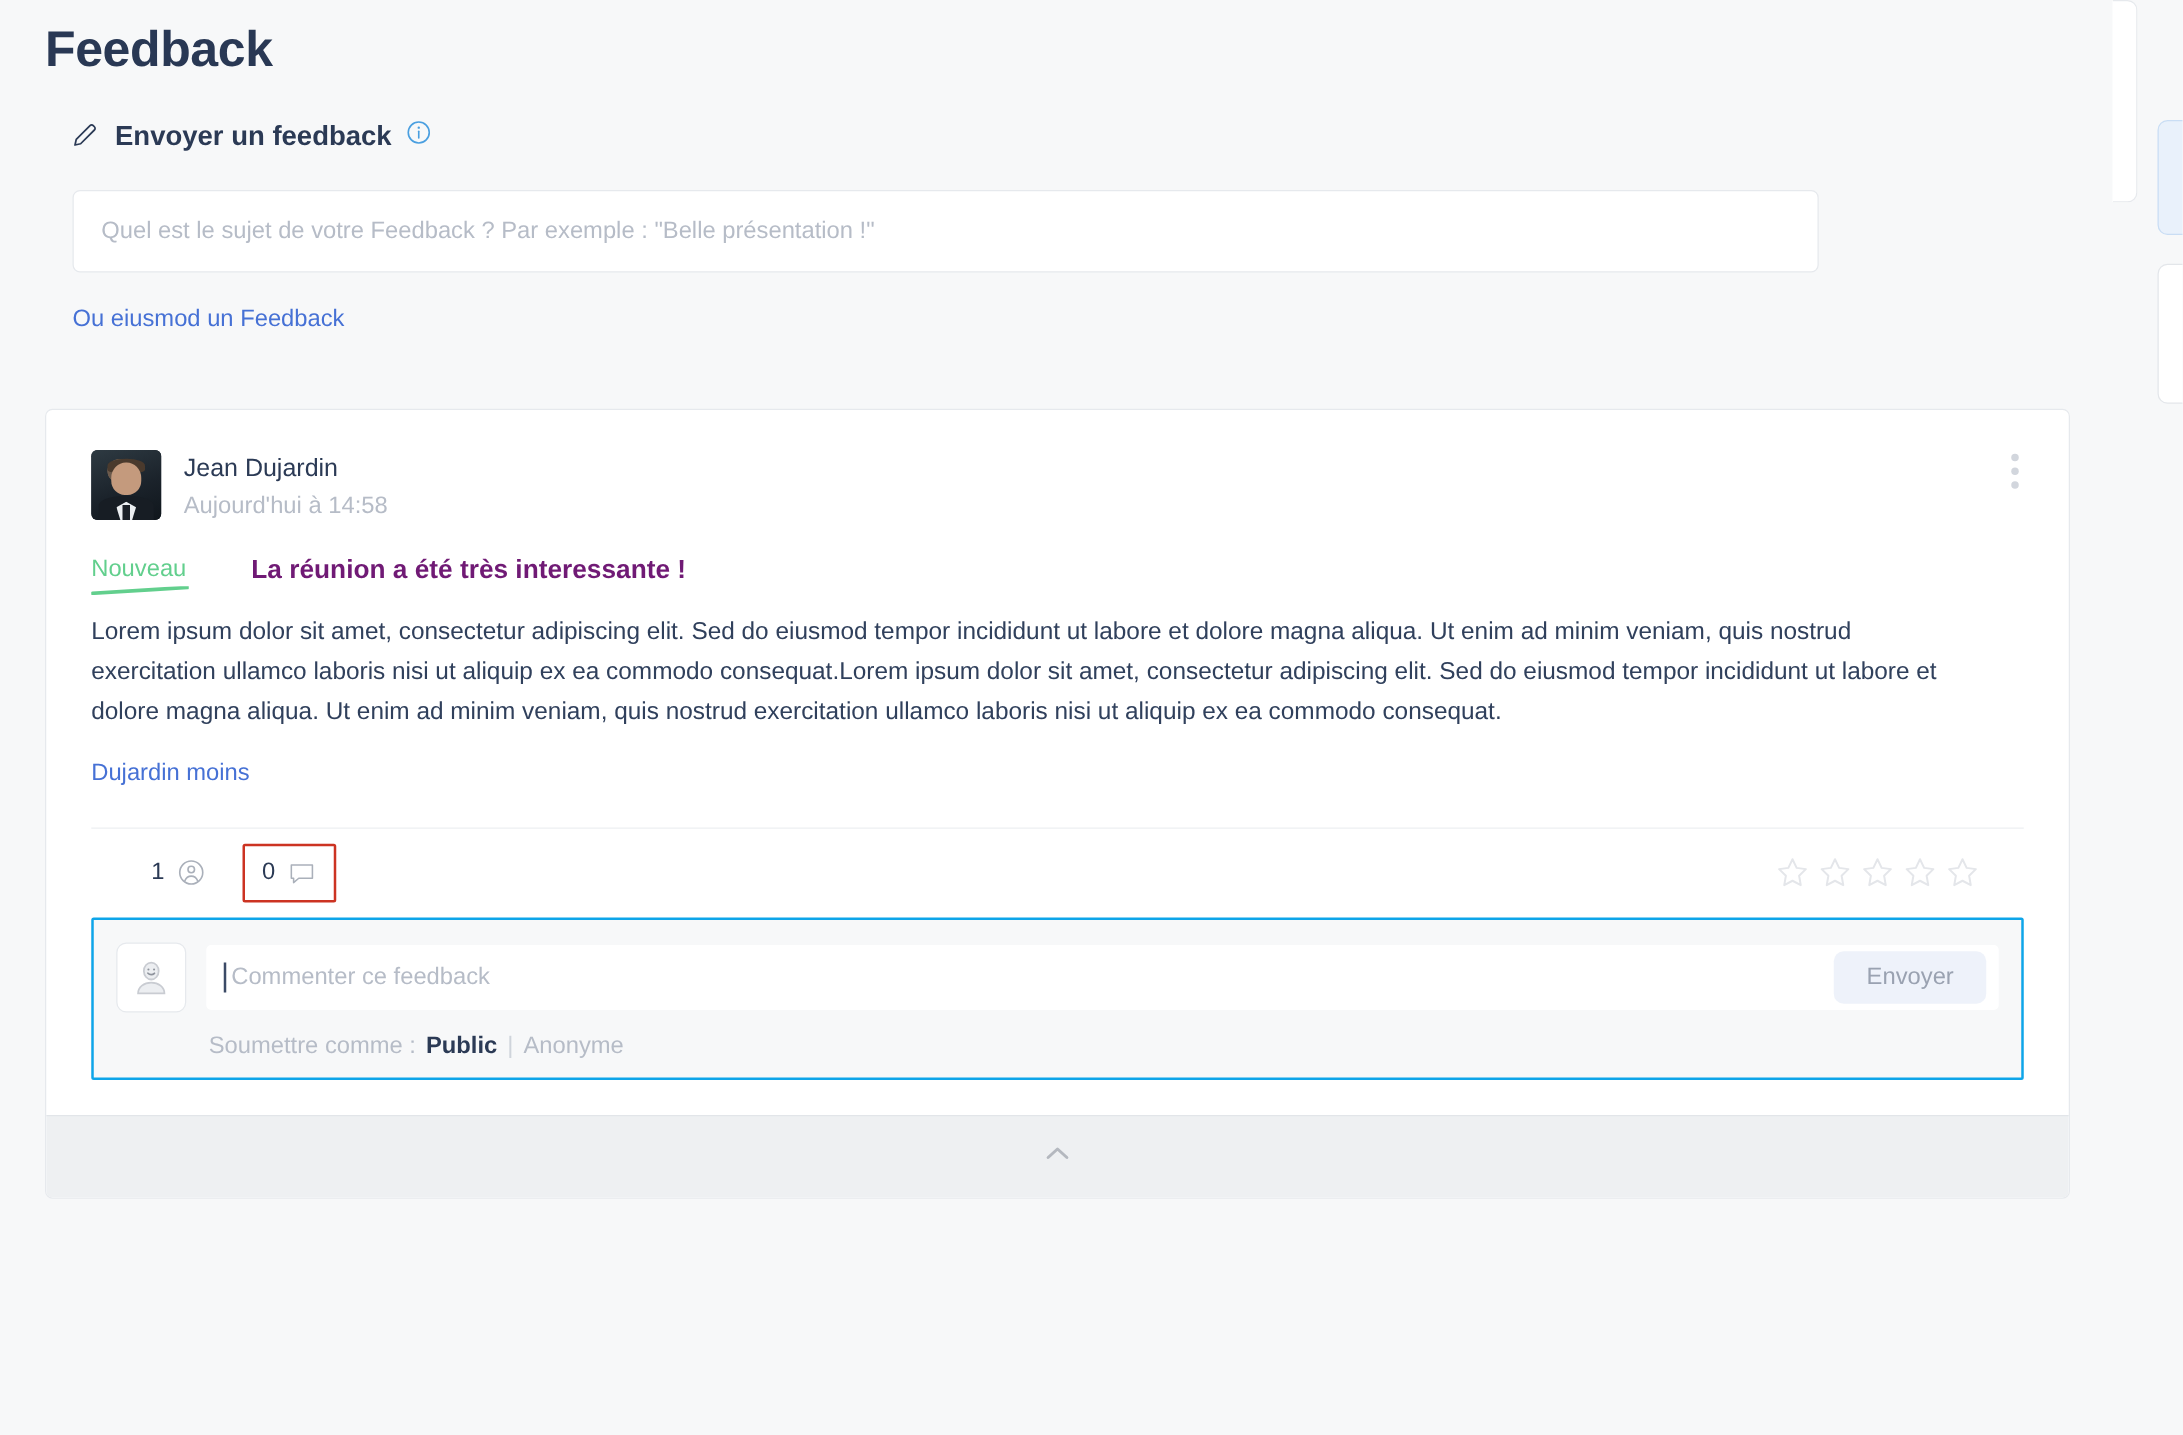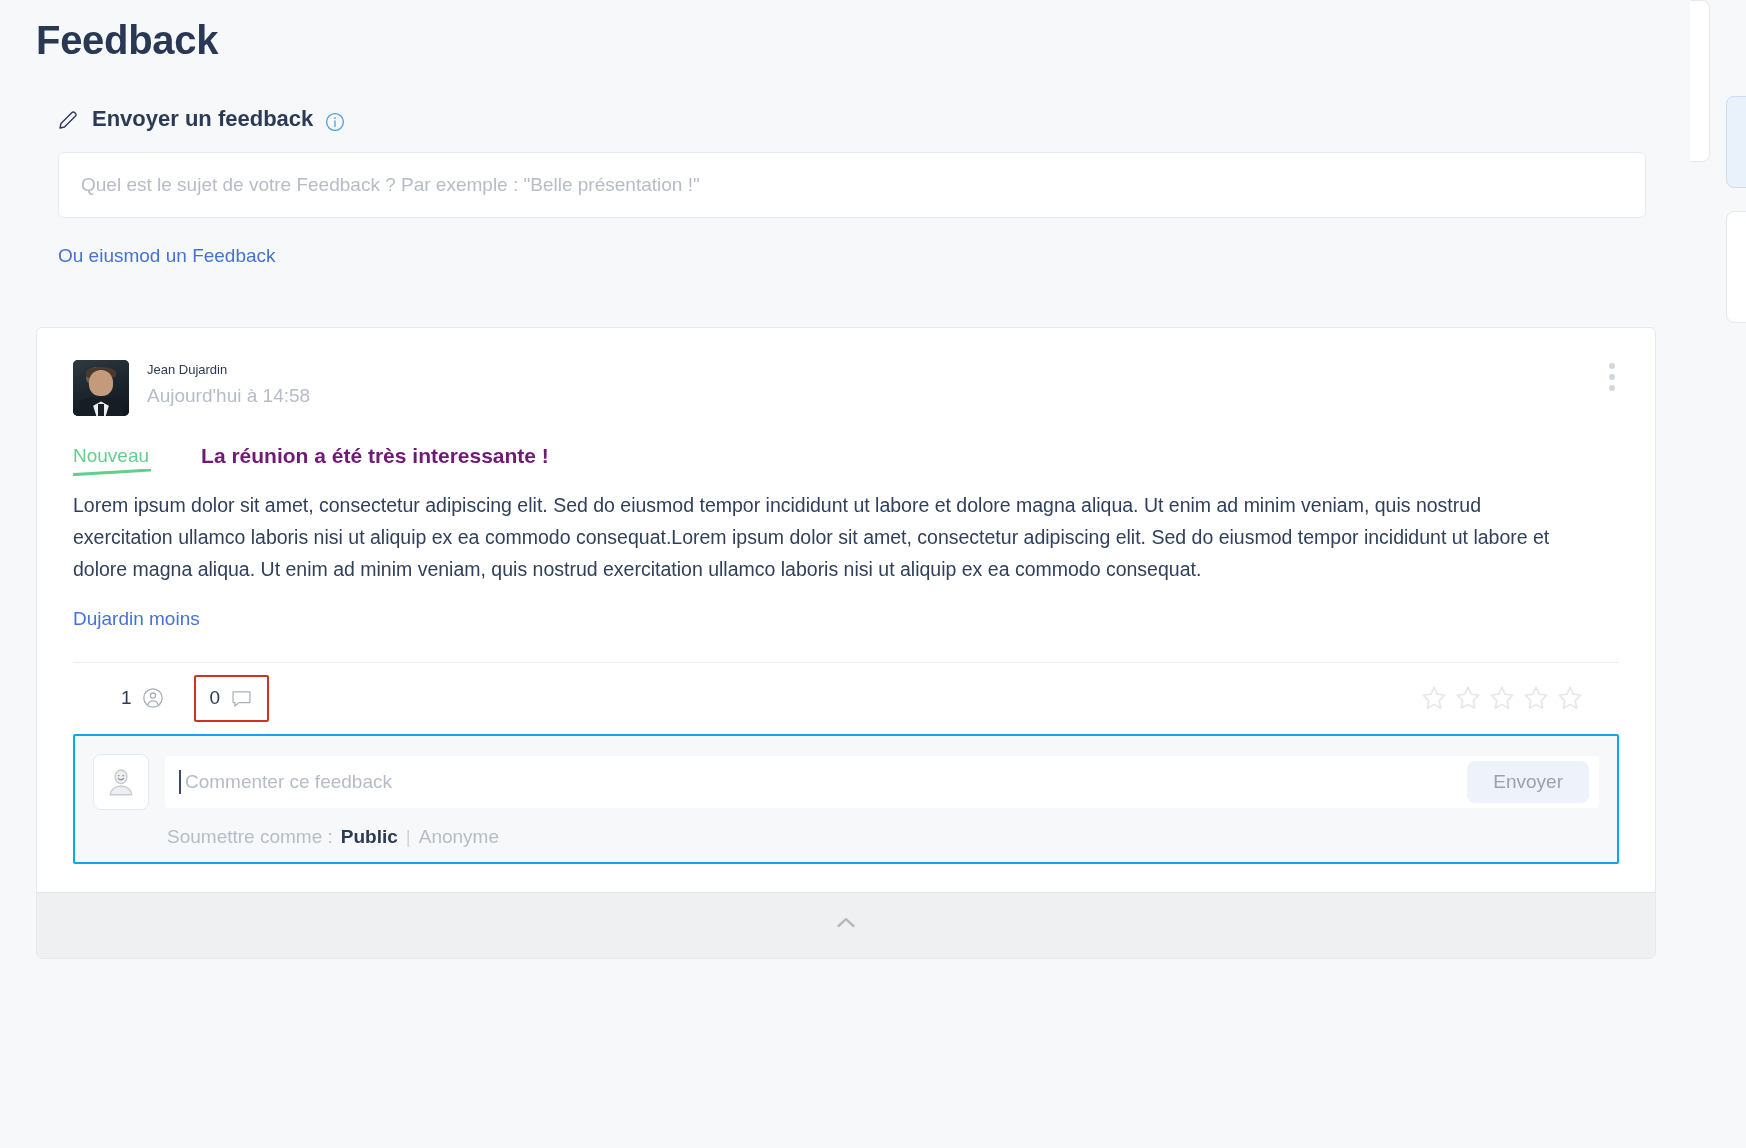--- a/index.html
+++ b/index.html
@@ -33,21 +33,21 @@
   
   .send-section {
     position: absolute;
     left: 36px;
     top: 96px;
     width: 1620px;
   }
 
   .send-header {
     display: flex;
-    align-items: flex-end;
+    align-items: flex-start;
     gap: 12px;
     height: 36px;
     padding-left: 20px;
   }
 
   .pencil-icon {
     width: 24px; height: 24px;
     display: block;
   }
 
@@ -58,21 +58,21 @@
   }
 
   .info-icon {
     width: 20px; height: 20px;
     display: block;
   }
 
   .subject-input {
     margin-top: 20px;
     margin-left: 22px;
-    width: 1588px;
+    width: 1397px;
     height: 66px;
     background: #ffffff;
     border: 1px solid #e6e9ed;
     border-radius: 6px;
     font-size: 19px;
     color: #30405c;
     padding: 0 22px;
     font-family: "Liberation Sans", sans-serif;
     outline: none;
   }
@@ -151,21 +151,21 @@
   }
   .avatar-photo .tie {
     position: absolute;
     left: 45%; bottom: 0;
     width: 10%; height: 22%;
     background: #1a1f27;
   }
 
   .author-meta { padding-top: 2px; }
   .author-name {
-    font-size: 13px;
+    font-size: 20px;
     color: #2b3a55;
     line-height: 1.3;
   }
   .author-time {
     font-size: 19px;
     color: #b6bcc7;
     margin-top: 6px;
   }
 
   .kebab-menu {

